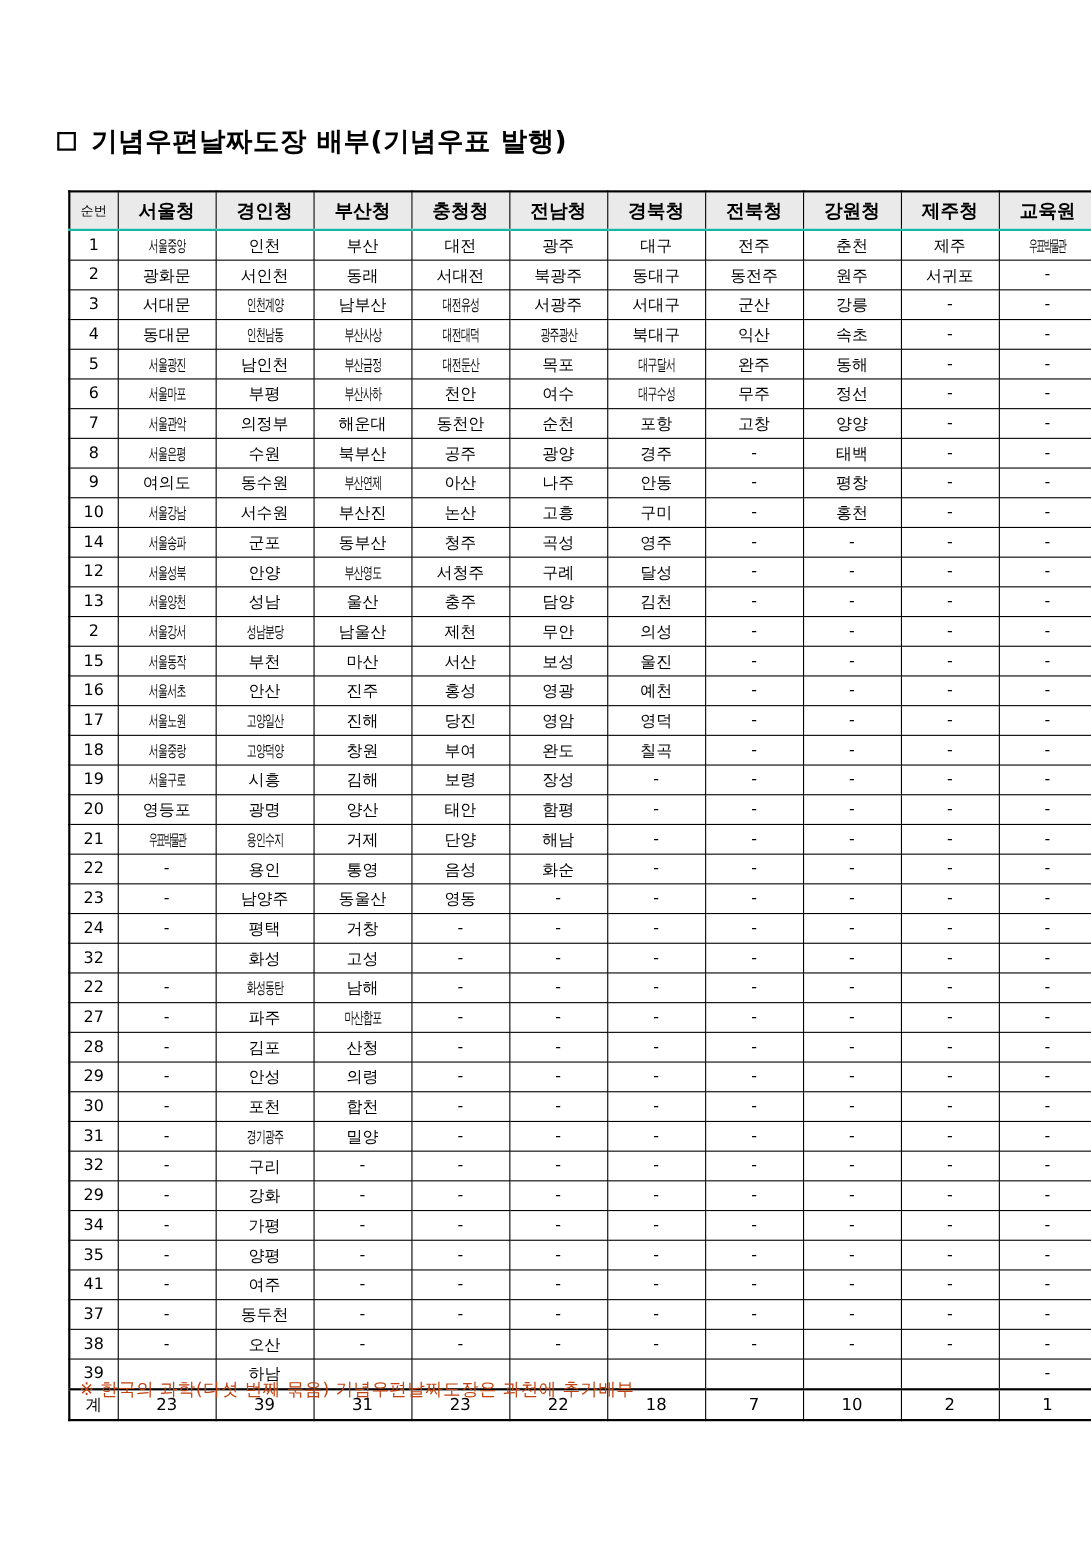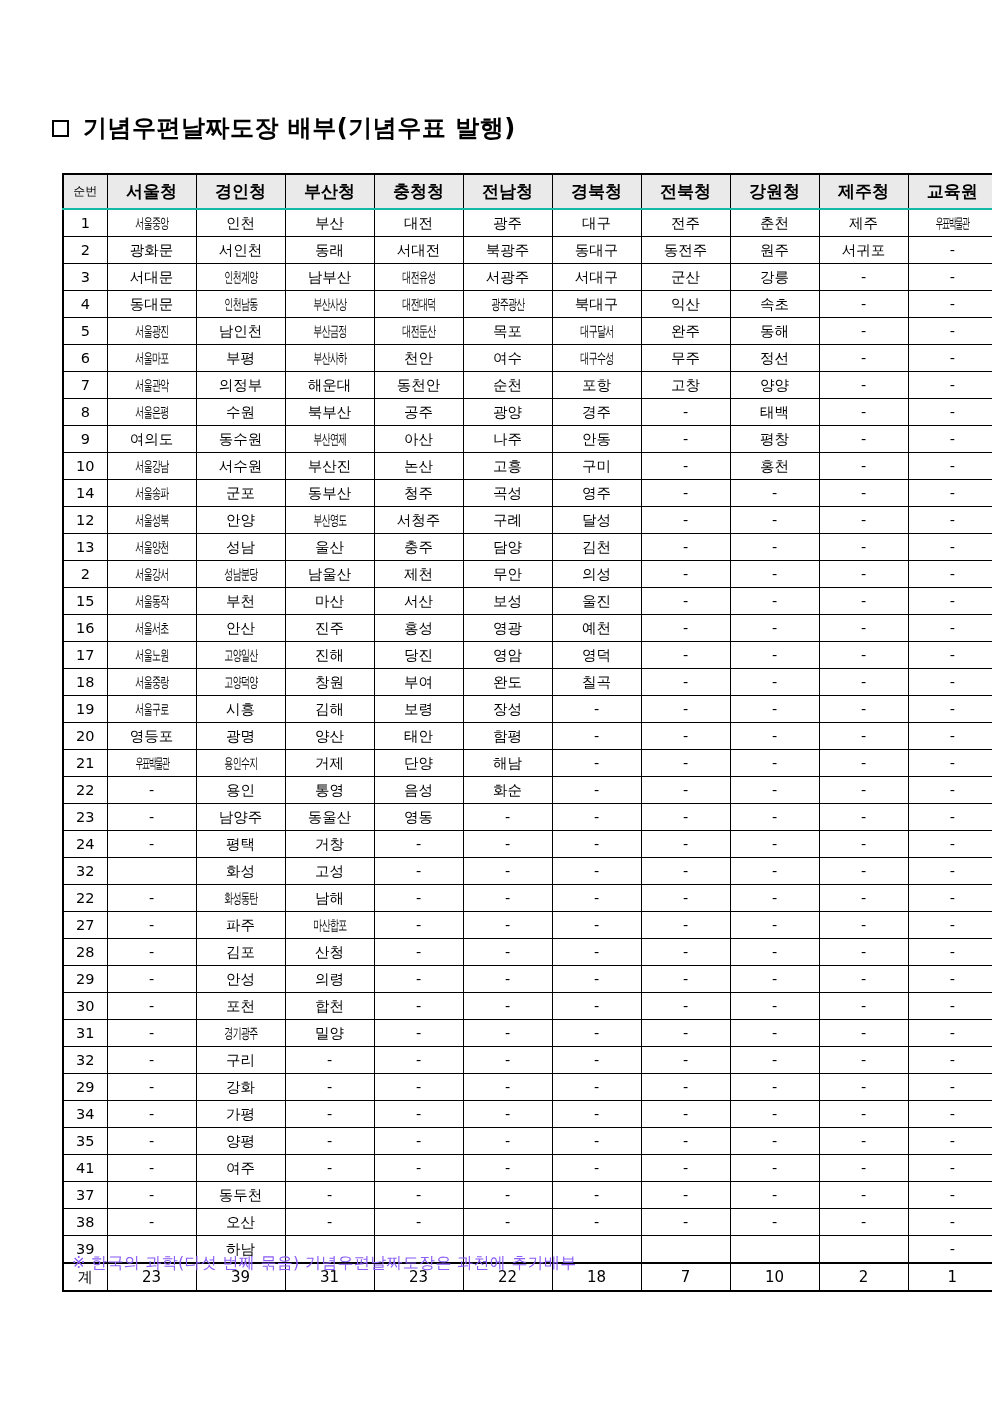--- a/index.html
+++ b/index.html
@@ -109,21 +109,21 @@
     letter-spacing: -2.5px;
     white-space: nowrap;
   }
 
   
   .footnote {
     position: absolute;
     left: 72px;
     top: 1253px;
     font-size: 16px;
-    color: #8b5cf6;
+    color: #c2410c;
     letter-spacing: 0.3px;
     white-space: nowrap;
   }
 </style>
 </head>
 <body>
 
 <div class="page">
 
   <div class="title-row">

